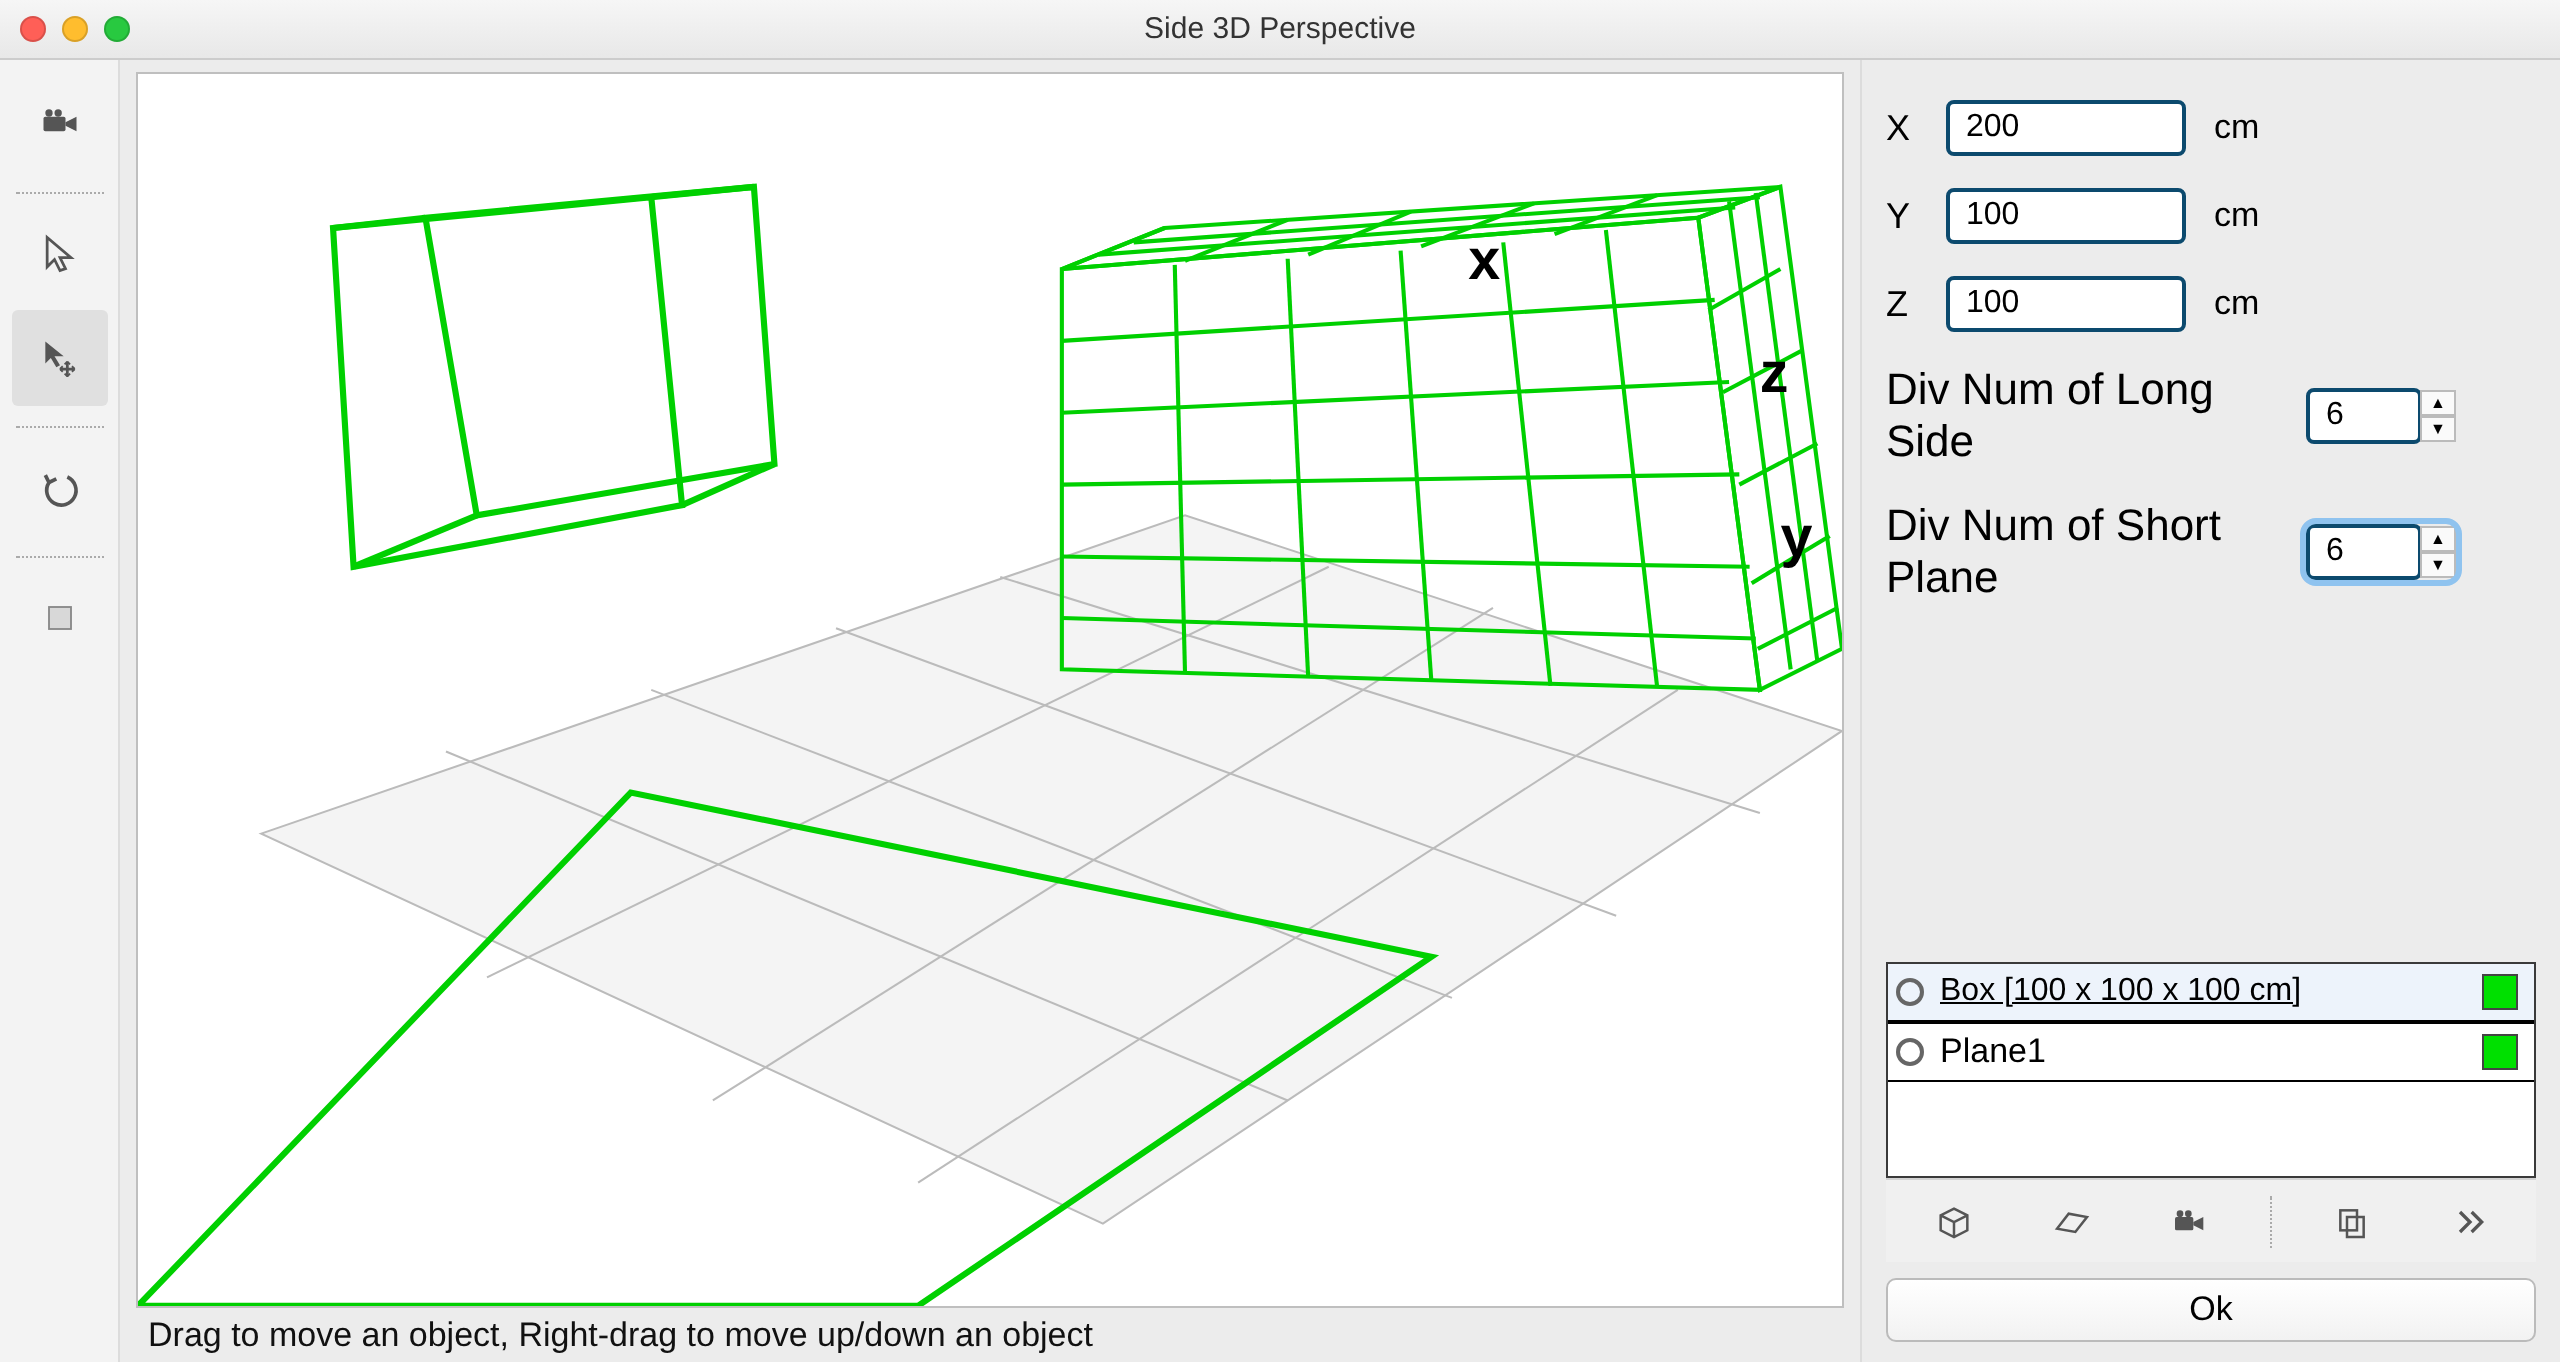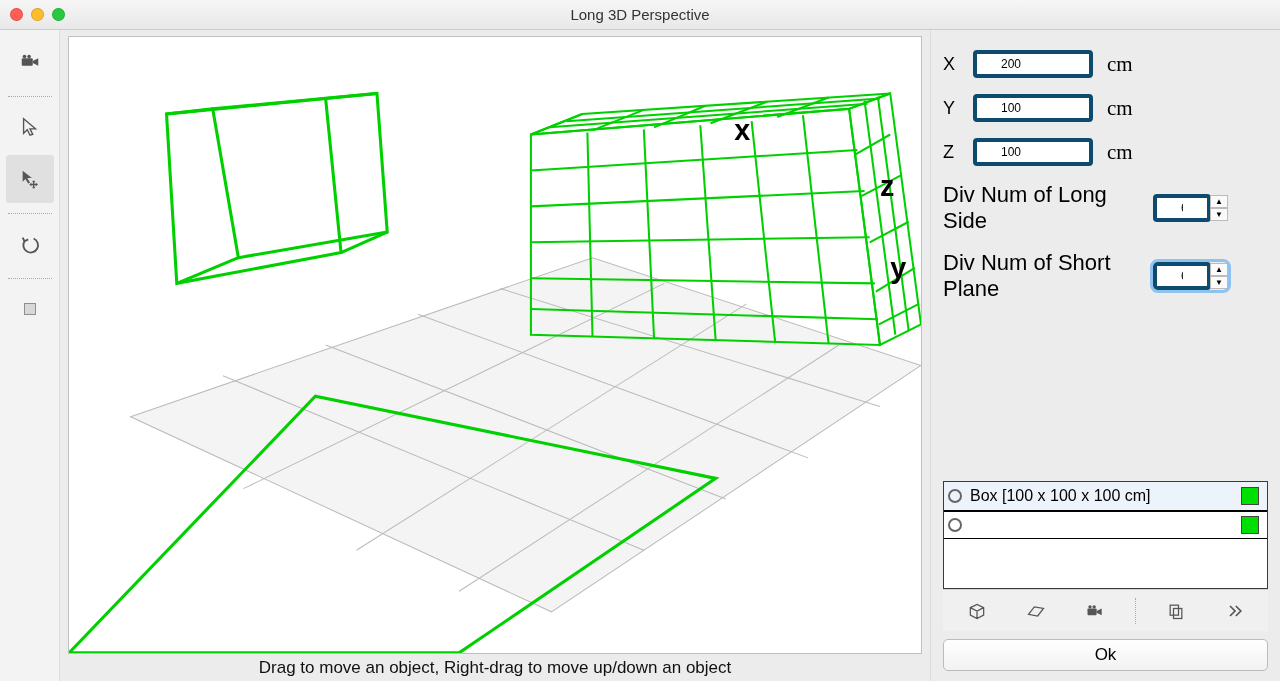--- a/index.html
+++ b/index.html
@@ -65,61 +65,60 @@
     background: #fff;
     border: 1px solid #bfbfbf;
     position: relative;
   }
   .viewport svg { width: 100%; height: 100%; display: block; }
   .hint {
     height: 28px;
     padding: 4px 6px 0 6px;
     font-size: 17px;
     color: #111;
-    text-align: center;
   }
 
   
   .right {
     width: 350px;
     background: #ececec;
     border-left: 1px solid #dcdcdc;
     padding: 20px 12px 10px 12px;
     display: flex; flex-direction: column;
   }
   .prop-row { display: flex; align-items: center; gap: 10px; margin-bottom: 16px; }
   .prop-row label { width: 20px; font-size: 18px; }
   .prop-row .lbl-wide { width: 200px; font-size: 22px; }
   .prop-row input[type=text] {
-    height: 28px; border: 4px solid #0c4a6e; border-radius: 4px;
-    padding: 0 24px; font-size: 12px;
+    height: 28px; border: 2px solid #0c4a6e; border-radius: 4px;
+    padding: 0 8px; font-size: 16px;
   }
   .prop-row input.num { width: 120px; }
-  .prop-row .unit { font-size: 21px; margin-left: 4px; font-family: Liberation Serif, serif; }
+  .prop-row .unit { font-size: 17px; margin-left: 4px; }
   .spin-wrap { display: flex; align-items: center; }
   .spin-wrap input { width: 58px; }
   .spin-wrap.focused { outline: 3px solid #8fc3ef; border-radius: 5px; }
   .spinner { width: 18px; display: flex; flex-direction: column; margin-left: -1px; }
   .spinner button {
     height: 13px; border: 1px solid #bbb; background: #fafafa;
     font-size: 8px; line-height: 8px; padding: 0; cursor: pointer;
   }
 
   .obj-list-wrap {
     margin-top: auto;
     border: 1px solid #3a3a3a;
     background: #fff;
     height: 108px;
     overflow-y: auto;
   }
   .obj-item { border-bottom: 1px solid #000; padding: 4px 8px 4px 4px; display: flex; align-items: center; gap: 8px; }
   .obj-item.sel { background: #edf3fb; border-bottom: 2px solid #000; }
   .obj-item .vis-dot { width: 14px; height: 14px; border: 2px solid #666; border-radius: 50%; flex: 0 0 auto; }
   .obj-item .txt { flex: 1 1 auto; font-size: 17px; line-height: 20px; }
-  .obj-item .txt .dim { font-size: 16px; }
+  .obj-item .txt .dim { font-size: 16px; text-decoration: underline; }
   .obj-item .swatch { width: 18px; height: 18px; background: #00e000; border: 1px solid #444; }
 
   .obj-toolbar {
     height: 42px;
     display: flex; align-items: center; justify-content: space-around;
     border-top: 1px solid #d2d2d2;
     background: #f0f0f0;
     padding: 0 4px;
   }
   .obj-toolbar .ibtn { width: 38px; height: 30px; display: flex; align-items: center; justify-content: center; color: #555; }
@@ -136,21 +135,21 @@
 </style>
 </head>
 <body>
 
 <div class="titlebar">
   <div class="traffic">
     <div class="tl-btn tl-close"></div>
     <div class="tl-btn tl-min"></div>
     <div class="tl-btn tl-zoom"></div>
   </div>
-  <div class="title">Long 3D Perspective</div>
+  <div class="title">Side 3D Perspective</div>
 </div>
 
 <div class="frame">
 
   <div class="left-tools">
     <div class="tbtn">
       <svg viewBox="0 0 24 24">
         <rect x="3" y="8" width="12" height="8" rx="1" fill="currentColor"></rect>
         <path d="M15 11 L21 8 L21 16 L15 13 Z" fill="currentColor"></path>
         <circle cx="6" cy="6" r="2" fill="currentColor"></circle>
@@ -306,20 +305,21 @@
       <div class="obj-item sel">
         <div class="vis-dot"></div>
         <div class="txt">
           <div class="dim">Box [100 x 100 x 100 cm]</div>
         </div>
         <div class="swatch"></div>
       </div>
       <div class="obj-item">
         <div class="vis-dot"></div>
         <div class="txt">
+          <div>Plane1</div>
         </div>
         <div class="swatch"></div>
       </div>
     </div>
 
     <div class="obj-toolbar">
       <div class="ibtn">
         <svg viewBox="0 0 24 24">
             <path d="M4 8 L12 4 L20 8 L20 17 L12 21 L4 17 Z M4 8 L12 12 L20 8 M12 12 L12 21" fill="none" stroke="currentColor" stroke-width="1.5"></path>
           </svg>

